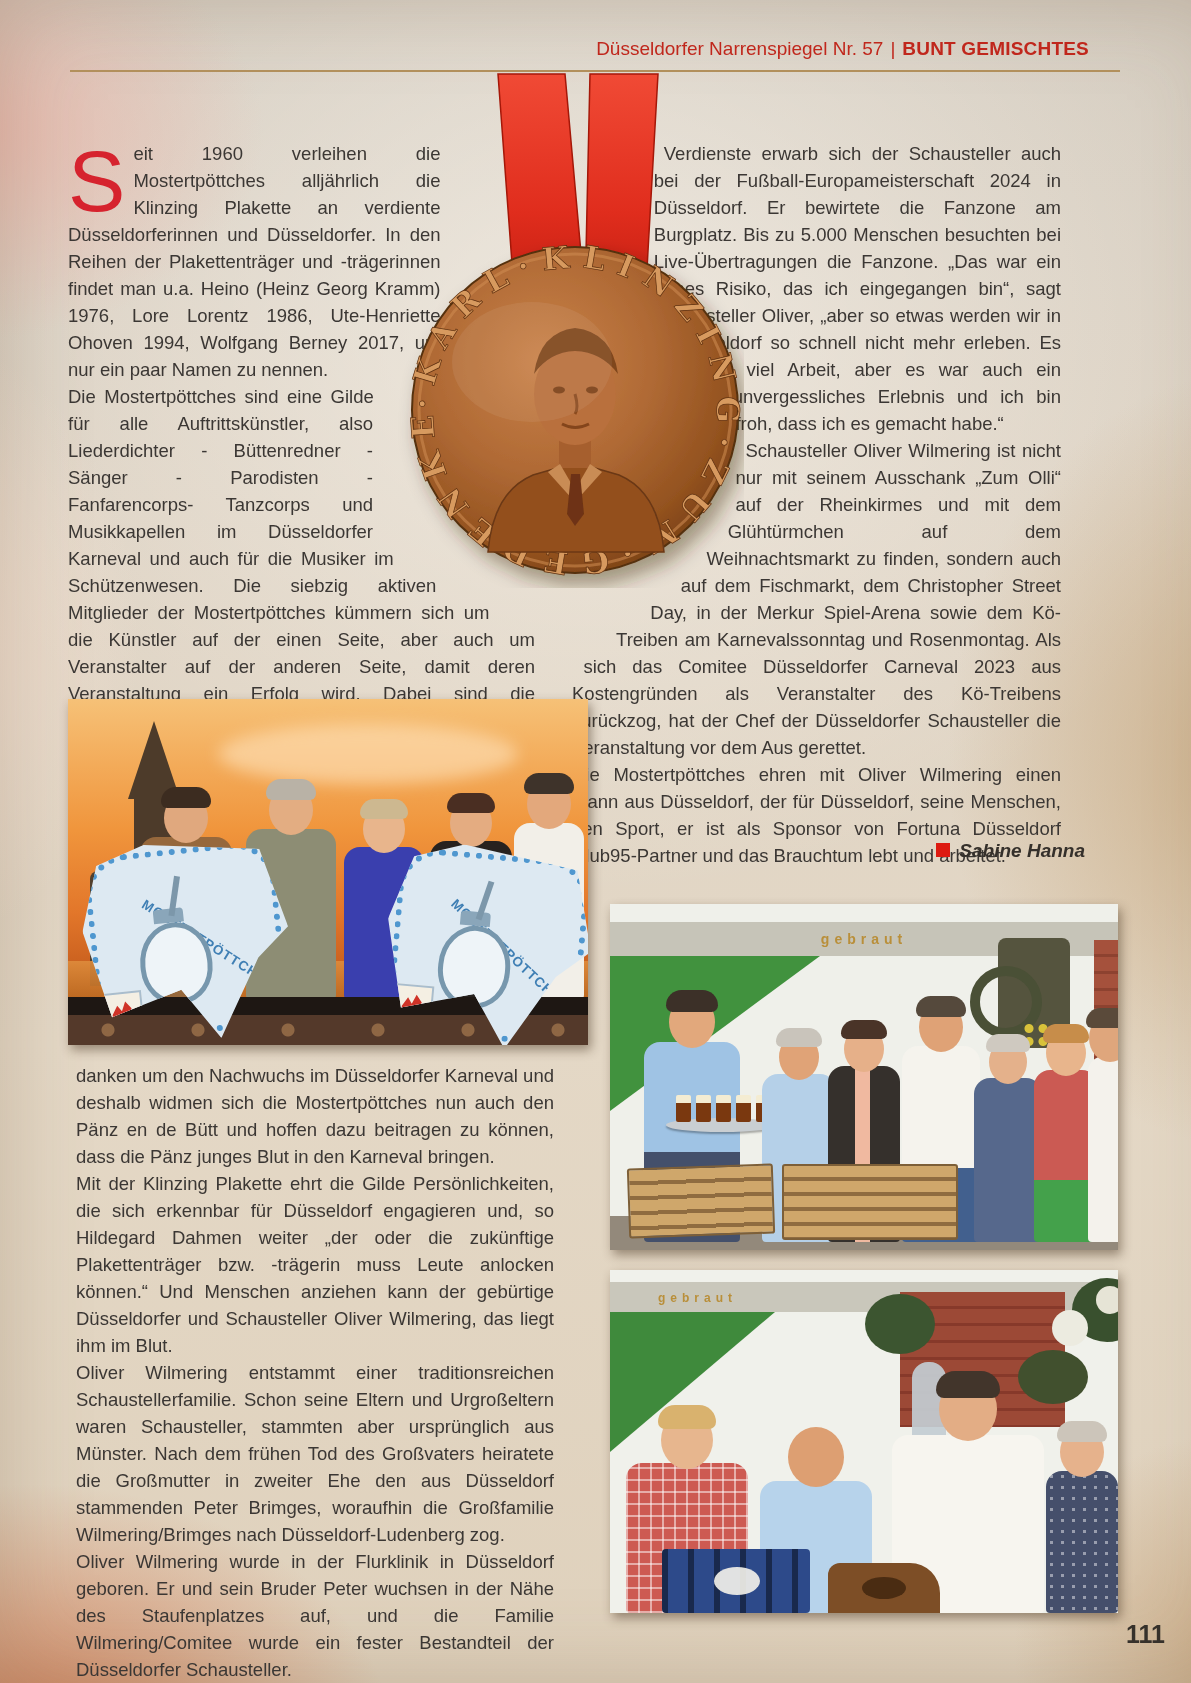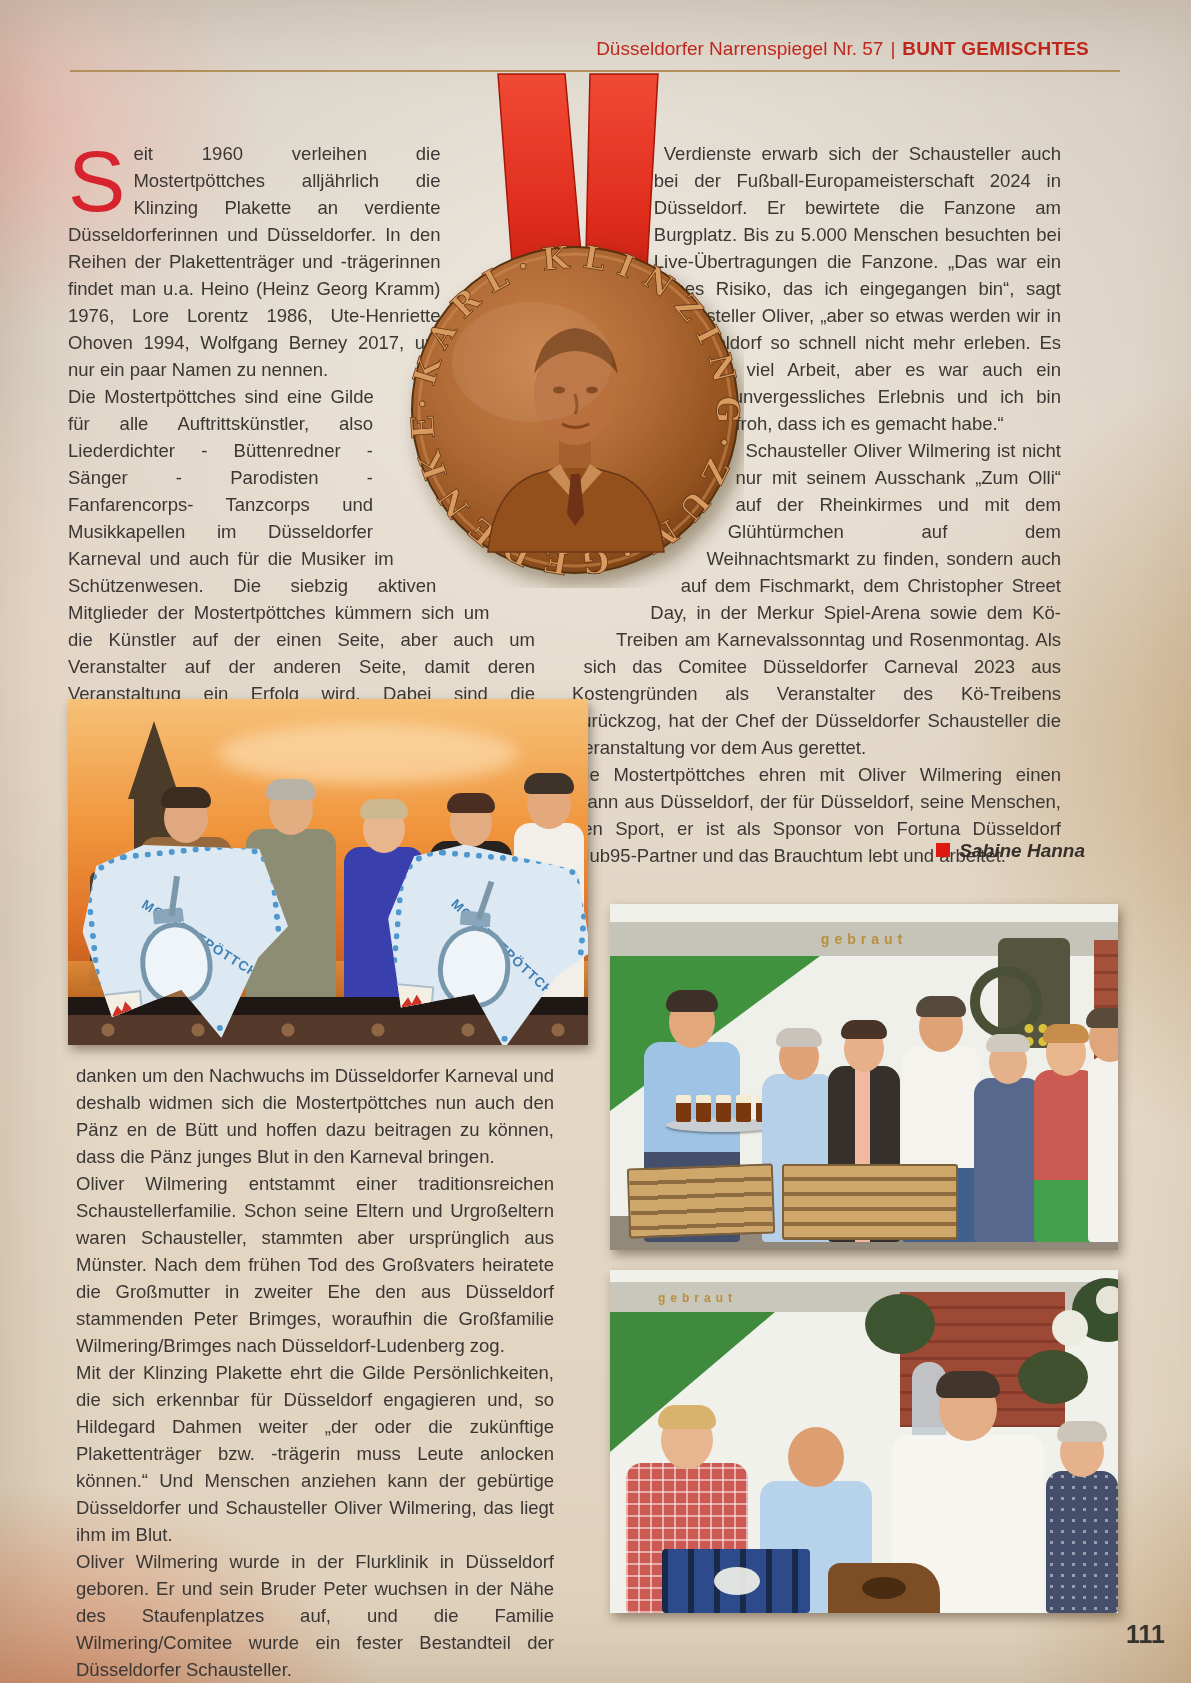--- a/index.html
+++ b/index.html
@@ -174,22 +174,22 @@
       <div class="bspoon"></div>
       <div class="bpot"></div>
       <div class="blion">
           <div></div>
         </div>
     </div>
   </div>
 
   <div class="col lb">
     <p>danken um den Nachwuchs im Düsseldorfer Karneval und deshalb widmen sich die Mostertpöttches nun auch den Pänz en de Bütt und hoffen dazu beitragen zu können, dass die Pänz junges Blut in den Karneval bringen.</p>
+    <p>Mit der Klinzing Plakette ehrt die Gilde Persönlichkeiten, die sich erkennbar für Düsseldorf engagieren und, so Hildegard Dahmen weiter „der oder die zukünftige Plakettenträger bzw. -trägerin muss Leute anlocken können.“ Und Menschen anziehen kann der gebürtige Düsseldorfer und Schausteller Oliver Wilmering, das liegt ihm im Blut.</p>
     <p>Oliver Wilmering entstammt einer traditionsreichen Schaustellerfamilie. Schon seine Eltern und Urgroßeltern waren Schausteller, stammten aber ursprünglich aus Münster. Nach dem frühen Tod des Großvaters heiratete die Großmutter in zweiter Ehe den aus Düsseldorf stammenden Peter Brimges, woraufhin die Großfamilie Wilmering/Brimges nach Düsseldorf-Ludenberg zog.</p>
-    <p>Mit der Klinzing Plakette ehrt die Gilde Persönlichkeiten, die sich erkennbar für Düsseldorf engagieren und, so Hildegard Dahmen weiter „der oder die zukünftige Plakettenträger bzw. -trägerin muss Leute anlocken können.“ Und Menschen anziehen kann der gebürtige Düsseldorfer und Schausteller Oliver Wilmering, das liegt ihm im Blut.</p>
     <p>Oliver Wilmering wurde in der Flurklinik in Düsseldorf geboren. Er und sein Bruder Peter wuchsen in der Nähe des Staufenplatzes auf, und die Familie Wilmering/Comitee wurde ein fester Bestandteil der Düsseldorfer Schausteller.</p>
 
   </div>
 
   <div class="photo pR1">
     <div class="abs" style="inset:0;background:#eff0ea;"></div>
     <div class="abs" style="left:0;top:18px;width:100%;height:34px;background:#c6c4b8;text-align:center;line-height:34px;">
       <span class="wallword">gebraut</span>
     </div>
     <div class="abs" style="left:0;top:52px;width:210px;height:155px;background:#41923e;clip-path:polygon(0 0,100% 0,0 100%);"></div>

